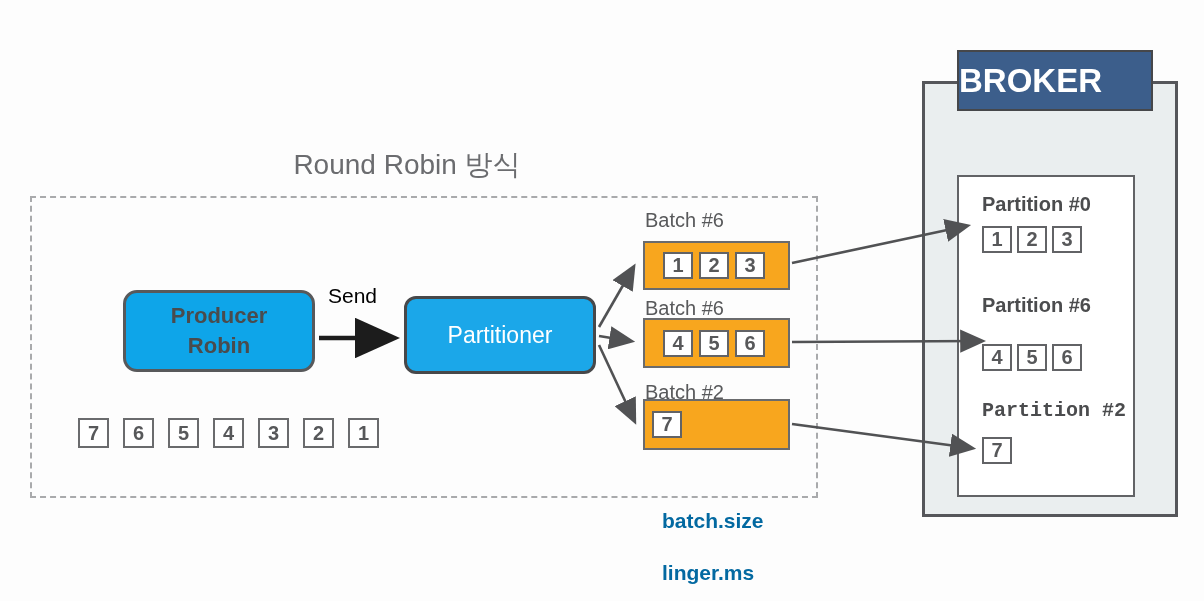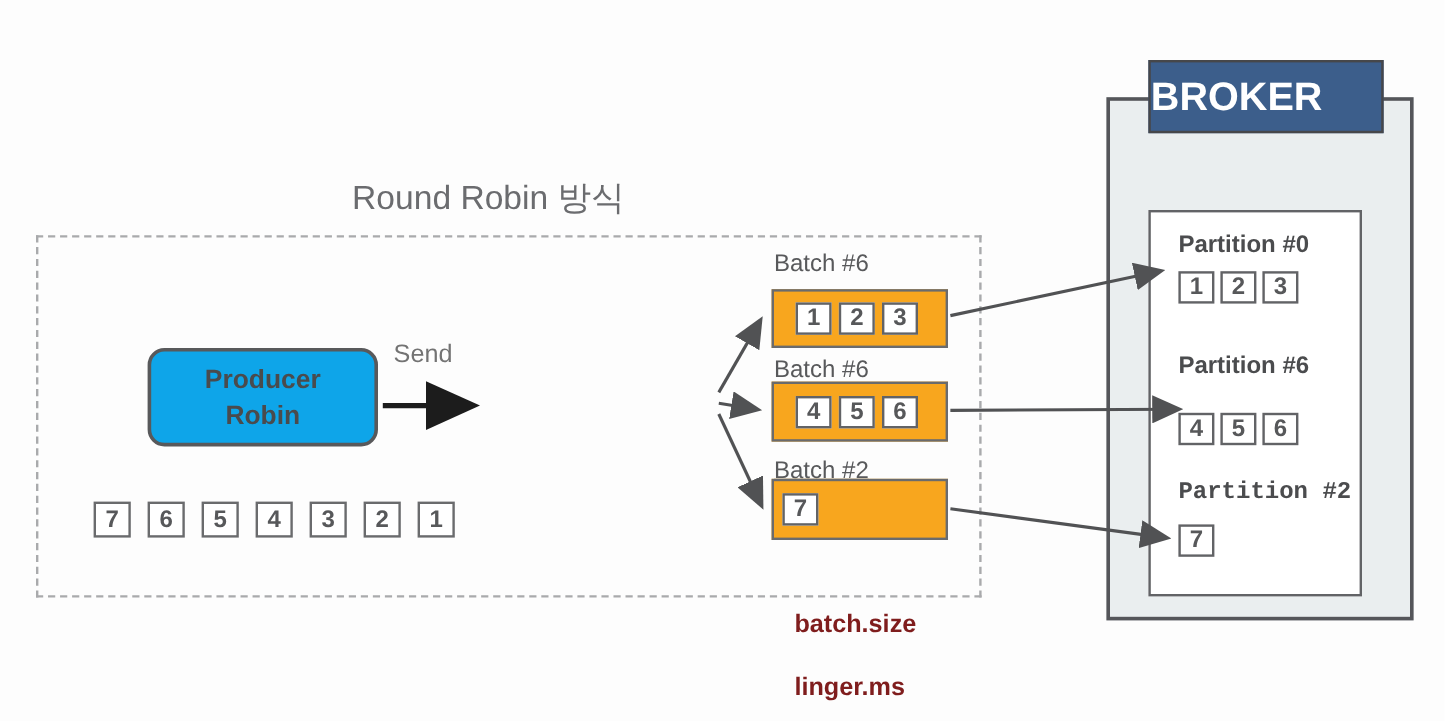--- a/index.html
+++ b/index.html
@@ -40,21 +40,21 @@
     border: 3px solid #58595b;
     border-radius: 14px;
     display: flex; flex-direction: column;
     align-items: center; justify-content: center;
     font-weight: bold; font-size: 22px; color: #4a4b4d;
     line-height: 1.35;
     z-index: 2;
   }
   .send-label {
     left: 328px; top: 284px;
-    font-size: 21px; color: #737373;
+    font-size: 21px; color: #000000;
     z-index: 2;
   }
   .partitioner-box {
     left: 404px; top: 296px;
     width: 192px; height: 78px;
     background: #1ba7e9;
     border: 3px solid #47484a;
     border-radius: 12px;
     display: flex; align-items: center; justify-content: center;
     font-size: 23px; color: #ffffff;
@@ -89,21 +89,21 @@
   .batch-box .cell, .partition-cells .cell {
     width: 30px; height: 27px;
     background: #ffffff;
     border: 2px solid #626366;
     display: flex; align-items: center; justify-content: center;
     font-weight: bold; font-size: 20px; color: #57585a;
     flex: none;
   }
   .config-label {
     left: 662px;
-    font-weight: bold; font-size: 21px; color: #7f1d1d;
+    font-weight: bold; font-size: 21px; color: #0369a1;
     z-index: 2;
   }
   .broker-body {
     left: 922px; top: 81px;
     width: 256px; height: 436px;
     background: #eaeeef;
     border: 3px solid #55565a;
     z-index: 1;
   }
   .broker-header {
@@ -169,20 +169,23 @@
 
   <div class="abs producer-boundary"></div>
 
   <div class="abs producer-box">
     <span>Producer</span>
     <span>Robin</span>
   </div>
 
   <div class="abs send-label">Send</div>
 
+  <div class="abs partitioner-box">
+    <span>Partitioner</span>
+  </div>
 
   <div class="abs queue-row">
     <div class="queue-cell">7</div>
     <div class="queue-cell">6</div>
     <div class="queue-cell">5</div>
     <div class="queue-cell">4</div>
     <div class="queue-cell">3</div>
     <div class="queue-cell">2</div>
     <div class="queue-cell">1</div>
   </div>

